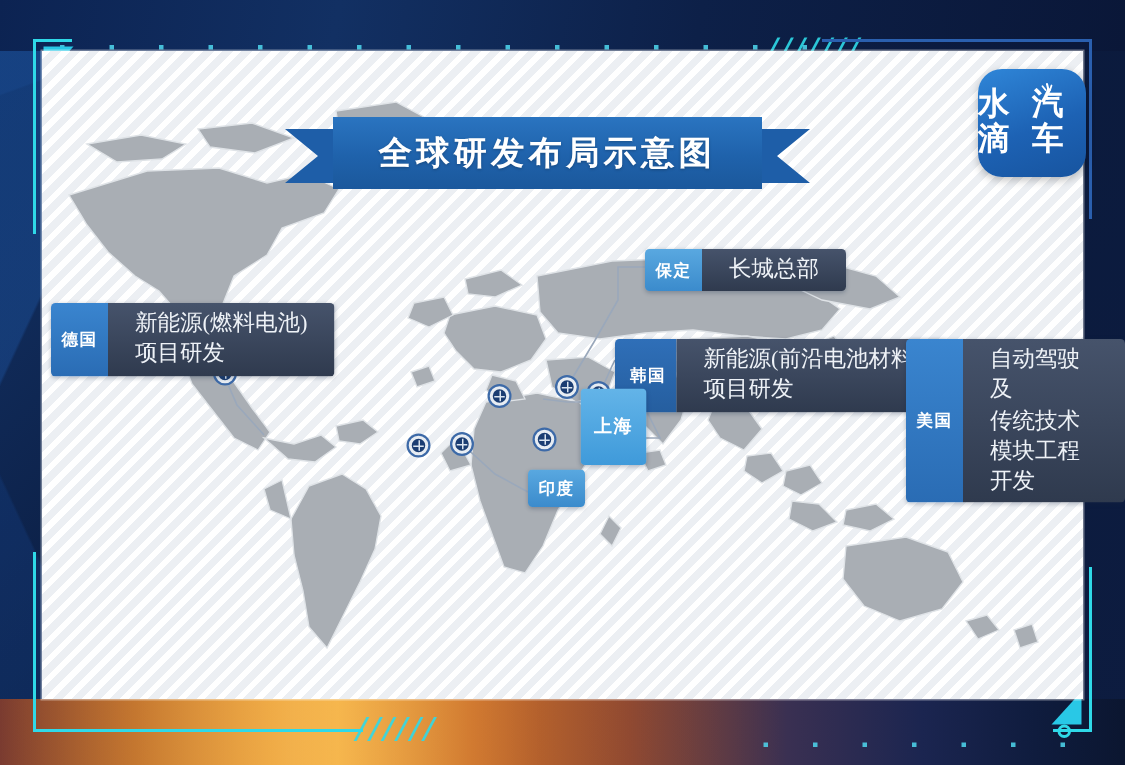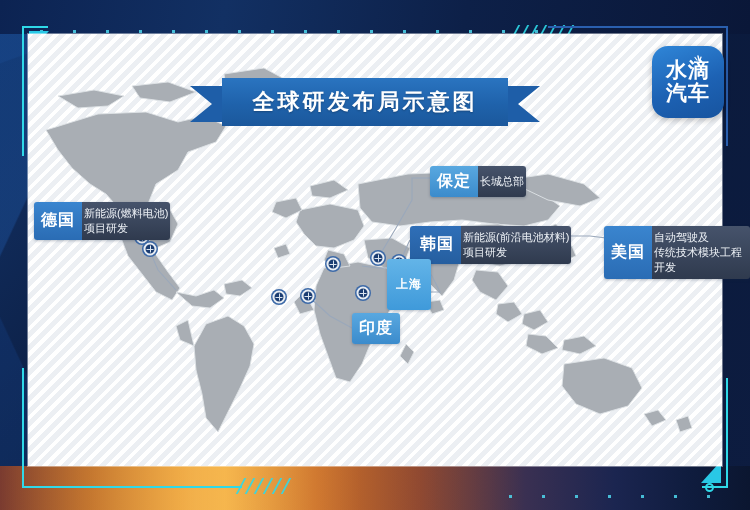--- a/index.html
+++ b/index.html
@@ -118,21 +118,21 @@
     color:#fff; font-size:22px; font-weight:bold; letter-spacing:3px;
     font-family:"Liberation Sans","DejaVu Sans",sans-serif;
     text-shadow: 0 1px 2px rgba(0,0,0,.25);
   }
 
   
   .logo {
     position:absolute; right:26px; top:46px; width:72px; height:72px;
     border-radius:16px;
     background: linear-gradient(160deg,#2f86d8 0%, #1d62b4 55%, #17549f 100%);
-    display:flex; flex-direction:column; align-items:center; justify-content:center;
+    display:flex; align-items:center; justify-content:center;
     color:#fff; box-shadow: 0 2px 6px rgba(0,0,0,.25);
   }
   .logo .l1, .logo .l2 {
     font-size:21px; font-weight:bold; line-height:1.08; letter-spacing:1px;
     font-family:"Liberation Sans","DejaVu Sans",sans-serif;
   }
   .logo .spark { position:absolute; top:9px; right:20px; width:12px; height:12px; }
 
   
   .marker {
@@ -153,29 +153,29 @@
 
   
   .tag {
     position:absolute; display:flex; align-items:stretch;
     box-shadow:0 1px 3px rgba(20,40,70,.28);
     border-radius:3px; overflow:hidden;
     font-family:"Liberation Sans","DejaVu Sans",sans-serif;
   }
   .tag .k {
     background: linear-gradient(180deg,#3a85cf 0%, #2a6cb4 100%);
-    color:#fff; font-size:16px; font-weight:bold; letter-spacing:1px;
+    color:#fff; font-size:11px; font-weight:bold; letter-spacing:1px;
     display:flex; align-items:center; justify-content:center;
     padding:5px 7px; white-space:nowrap;
   }
   .tag .v {
     background: linear-gradient(180deg,#46536b 0%, #2f3a4e 100%);
-    color:#eef2f7; font-size:11px; line-height:1.35;
+    color:#eef2f7; font-size:15px; line-height:1.35;
     display:flex; align-items:center;
-    padding:4px 2px; white-space:pre-line;
+    padding:4px 18px; white-space:pre-line;font-family:Liberation Serif, serif;
   }
   .tag.solo { border-radius:3px; }
   .tag.solo .k {
     background: linear-gradient(180deg,#63b4e8 0%, #3f9ada 100%);
     font-size:12px; padding:17px 9px;
   }
   .tag.light .v {
     background: linear-gradient(180deg,#5e6b82 0%, #3b4659 100%);
   }
   .tag.steel .k { background: linear-gradient(180deg,#59a8e0 0%, #3b8bcc 100%); }

